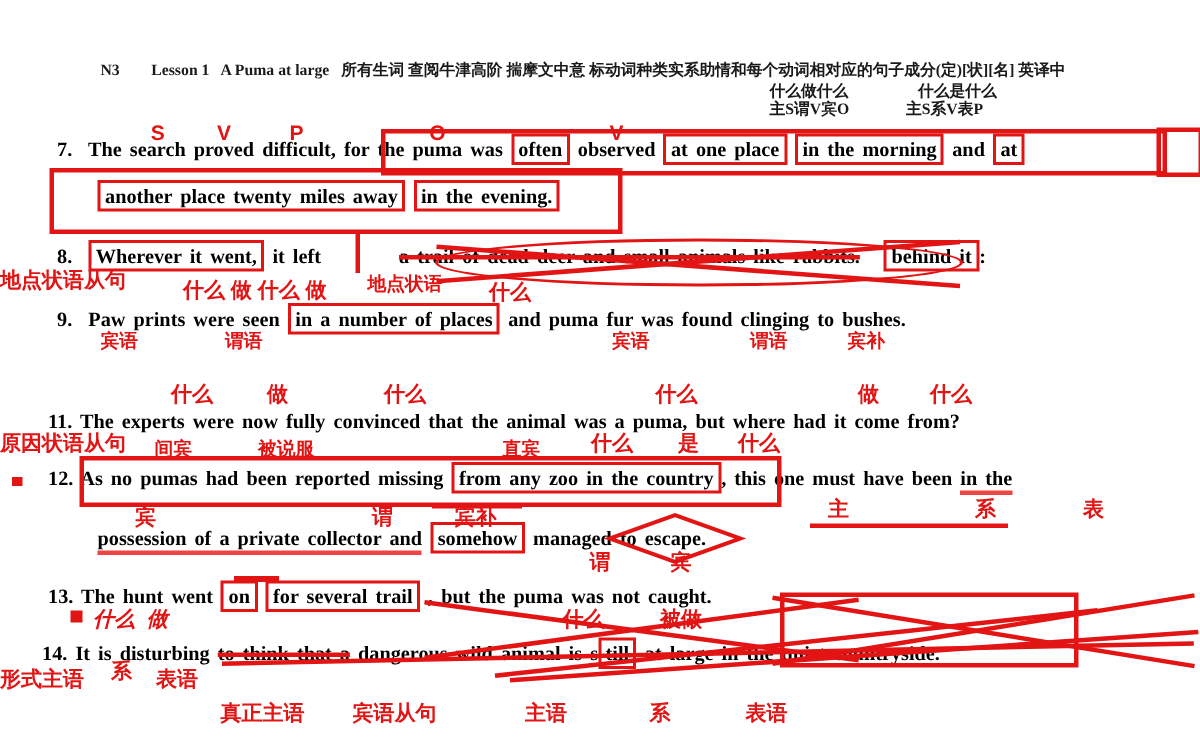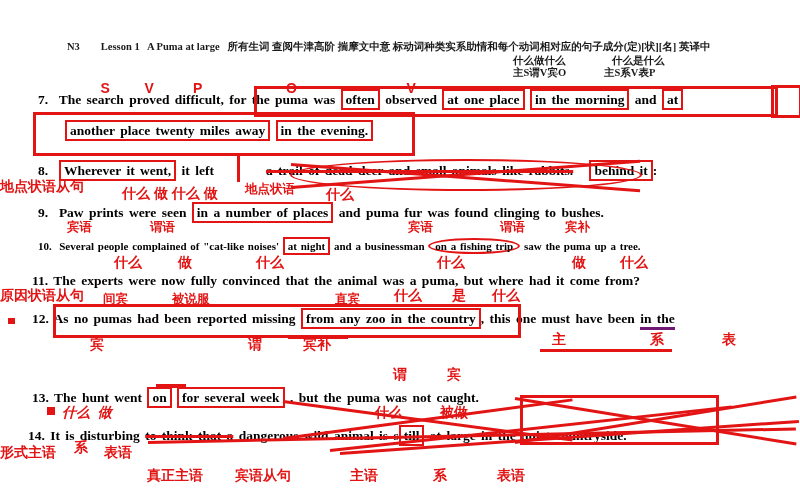--- a/index.html
+++ b/index.html
@@ -6,21 +6,21 @@
   #canvas{position:relative;width:800px;height:500px;background:#ffffff;overflow:hidden;
           font-family:"Liberation Serif",serif;padding-left:28px;}
   .line{position:absolute;white-space:pre;}
   .hdr{font:700 10.5px "Liberation Serif",serif;color:#1a1a1a;}
   .en{font:700 13.5px "Liberation Serif",serif;color:#000;word-spacing:2px;}
   .en-sm{font-size:11px;word-spacing:1px;}
   .cn{font:700 12.5px "Liberation Sans",sans-serif;color:#e21414;}
   .cnBig{font-size:14px;}
   .box{border:2.5px solid #e21414;padding:1px 3px;}
   .circle{border:2.5px solid #e21414;border-radius:50%;padding:0 5px;}
-  .redunder{border-bottom:3px solid #701a75;padding-bottom:1px;}
+  .redunder{border-bottom:3px solid #ef4444;padding-bottom:1px;}
   .strike{text-decoration:line-through;text-decoration-color:#e21414;text-decoration-thickness:3px;}
   .diamond{position:relative;}
   .diamond::before{content:"";position:absolute;left:50%;top:50%;width:20px;height:20px;
     border:2.5px solid #e21414;transform:translate(-50%,-50%) scaleX(2.8) rotate(45deg);}
   .hasTop{position:relative;}
   .topletter{position:absolute;top:-12px;left:50%;transform:translateX(-50%);
     font:700 14px "Liberation Sans",sans-serif;color:#e21414;}
   .gap{display:inline-block;}
   .mk-box{position:absolute;border:3px solid #e21414;}
   .mk-fill{position:absolute;background:#e21414;}
@@ -35,29 +35,29 @@
 <div id="canvas">
     <div class="line hdr" style="left: 67px; top: 40px;"><span>N3        Lesson 1   A Puma at large   所有生词 查阅牛津高阶 揣摩文中意 标动词种类实系助情和每个动词相对应的句子成分(定)[状][名] 英译中</span></div>
     <div class="line hdr" style="left: 0px; top: 54px;"><span style="position: absolute; left: 513px; top: 0px;">什么做什么</span><span style="position: absolute; left: 612px; top: 0px;">什么是什么</span></div>
     <div class="line hdr" style="left: 0px; top: 66px;"><span style="position: absolute; left: 513px; top: 0px;">主S谓V宾O</span><span style="position: absolute; left: 604px; top: 0px;">主S系V表P</span></div>
     <div class="line en" style="left: 38px; top: 92px;"><span>7.  The </span><span class="hasTop">search<span class="topletter">S</span></span><span> </span><span class="hasTop">proved<span class="topletter">V</span></span><span> </span><span class="hasTop">difficult<span class="topletter">P</span></span><span>, for the </span><span class="hasTop">puma<span class="topletter">O</span></span><span> was </span><span class="box">often</span><span> </span><span class="hasTop">observed<span class="topletter">V</span></span><span> </span><span class="box">at one place</span><span> </span><span class="box">in the morning</span><span> and </span><span class="box">at</span></div>
     <div class="line en" style="left: 65px; top: 123px;"><span class="box">another place twenty miles away</span><span> </span><span class="box">in the evening.</span></div>
     <div class="line en" style="left: 38px; top: 163px;"><span>8.  </span><span class="box">Wherever it went,</span><span> it left</span><span class="gap" style="display: inline-block; width: 52px;"></span><span class="strike">a trail of dead deer and small animals like rabbits.</span><span>   </span><span class="box">behind it</span><span>:</span></div>
     <div class="line cn" style="left: 0px; top: 176px;"><span class="cnBig" style="position: absolute; left: 0px; top: 2px; font-family: Liberation Mono, monospace;">地点状语从句</span><span class="cnBig" style="position: absolute; left: 122px; top: 9px;">什么 做 什么 做</span><span style="position: absolute; left: 245px; top: 5px;">地点状语</span><span class="cnBig" style="position: absolute; left: 326px; top: 10px;">什么</span></div>
     <div class="line en" style="left: 38px; top: 205px;"><span>9.  Paw prints were seen </span><span class="box">in a number of places</span><span> and puma fur was found clinging to bushes.</span></div>
     <div class="line cn" style="left: 0px; top: 219px;"><span style="position: absolute; left: 67px; top: 0px;">宾语</span><span style="position: absolute; left: 150px; top: 0px;">谓语</span><span style="position: absolute; left: 408px; top: 0px;">宾语</span><span style="position: absolute; left: 500px; top: 0px;">谓语</span><span style="position: absolute; left: 565px; top: 0px;">宾补</span></div>
-    <div class="line en en-sm" style="left: 38px; top: 240px;"><span>10.  Several people complained of "cat-like noises' </span><span class="box">at night</span><span> and a businessman </span><span class="circle">on a fishing trip</span><span> saw the puma up a tree.</span></div>
     <div class="line cn cnBig" style="left: 0px; top: 254px;"><span style="position: absolute; left: 114px; top: 0px;">什么</span><span style="position: absolute; left: 178px; top: 0px;">做</span><span style="position: absolute; left: 256px; top: 0px;">什么</span><span style="position: absolute; left: 437px; top: 0px;">什么</span><span style="position: absolute; left: 572px; top: 0px;">做</span><span style="position: absolute; left: 620px; top: 0px;">什么</span></div>
     <div class="line en" style="left: 32px; top: 273px;"><span>11. The experts were now fully convinced that the animal was a puma, but where had it come from?</span></div>
     <div class="line cn" style="left: 0px; top: 287px;"><span class="cnBig" style="position: absolute; left: 0px; top: 0px;">原因状语从句</span><span style="position: absolute; left: 103px; top: 4px;">间宾</span><span style="position: absolute; left: 172px; top: 4px;">被说服</span><span style="position: absolute; left: 335px; top: 4px;">直宾</span><span class="cnBig" style="position: absolute; left: 394px; top: 0px;">什么</span><span class="cnBig" style="position: absolute; left: 452px; top: 0px;">是</span><span class="cnBig" style="position: absolute; left: 492px; top: 0px;">什么</span></div>
     <div class="line en" style="left: 32px; top: 311px;"><span>12. As no pumas had been reported missing </span><span class="box">from any zoo in the country</span><span>, this one must have been </span><span class="redunder">in the</span></div>
     <div class="line cn cnBig" style="left: 0px; top: 331px;"><span style="position: absolute; left: 552px; top: 0px;">主</span><span style="position: absolute; left: 650px; top: 0px;">系</span><span style="position: absolute; left: 722px; top: 0px;">表</span></div>
     <div class="line cn cnBig" style="left: 0px; top: 336px;"><span style="position: absolute; left: 90px; top: 0px;">宾</span><span style="position: absolute; left: 248px; top: 0px;">谓</span><span style="position: absolute; left: 303px; top: 0px;">宾补</span></div>
+    <div class="line en" style="left: 65px; top: 351px;"><span class="redunder">possession of a private collector and</span><span> </span><span class="box">somehow</span><span> managed to </span><span class="diamond">escape.</span></div>
     <div class="line cn cnBig" style="left: 0px; top: 366px;"><span style="position: absolute; left: 393px; top: 0px;">谓</span><span style="position: absolute; left: 447px; top: 0px;">宾</span></div>
-    <div class="line en" style="left: 32px; top: 390px;"><span>13. The hunt went </span><span class="box">on</span><span> </span><span class="box">for several week</span><span> , but the puma was not caught.</span></div>
+    <div class="line en" style="left: 32px; top: 390px;"><span>13. The hunt went </span><span class="box">on</span><span> </span><span class="box">for several trail</span><span> , but the puma was not caught.</span></div>
     <div class="line cn cnBig" style="left: 0px; top: 404px;"><span style="position: absolute; left: 62px; top: 0px; font-style: italic;">什么  做</span><span style="position: absolute; left: 375px; top: 0px;">什么</span><span style="position: absolute; left: 440px; top: 0px;">被做</span></div>
     <div class="line en" style="left: 28px; top: 428px;"><span>14. It is disturbing </span><span class="strike">to think that a</span><span> dangerous wild animal is s</span><span class="box">till</span><span> at large </span><span>in the quiet countryside.</span></div>
     <div class="line cn cnBig" style="left: 0px; top: 442px;"><span style="position: absolute; left: 0px; top: 2px;">形式主语</span><span style="position: absolute; left: 74px; top: -3px;">系</span><span style="position: absolute; left: 104px; top: 2px;">表语</span></div>
     <div class="line cn cnBig" style="left: 0px; top: 467px;"><span style="position: absolute; left: 147px; top: 0px;">真正主语</span><span style="position: absolute; left: 235px; top: 0px;">宾语从句</span><span style="position: absolute; left: 350px; top: 0px;">主语</span><span style="position: absolute; left: 433px; top: 0px;">系</span><span style="position: absolute; left: 497px; top: 0px;">表语</span></div>
     <div class="mk-box" style="left: 254px; top: 86px; width: 518px; height: 25px;"></div>
     <div class="mk-box" style="left: 771px; top: 85px; width: 25px; height: 27px;"></div>
     <div class="mk-box" style="left: 33px; top: 112px; width: 376px; height: 38px;"></div>
     <div class="mk-box" style="left: 53px; top: 304px; width: 462px; height: 28px;"></div>
     <div class="mk-box" style="left: 520px; top: 395px; width: 193px; height: 44px;"></div>
     <div class="mk-fill" style="left: 8px; top: 318px; width: 7px; height: 6px;"></div>

